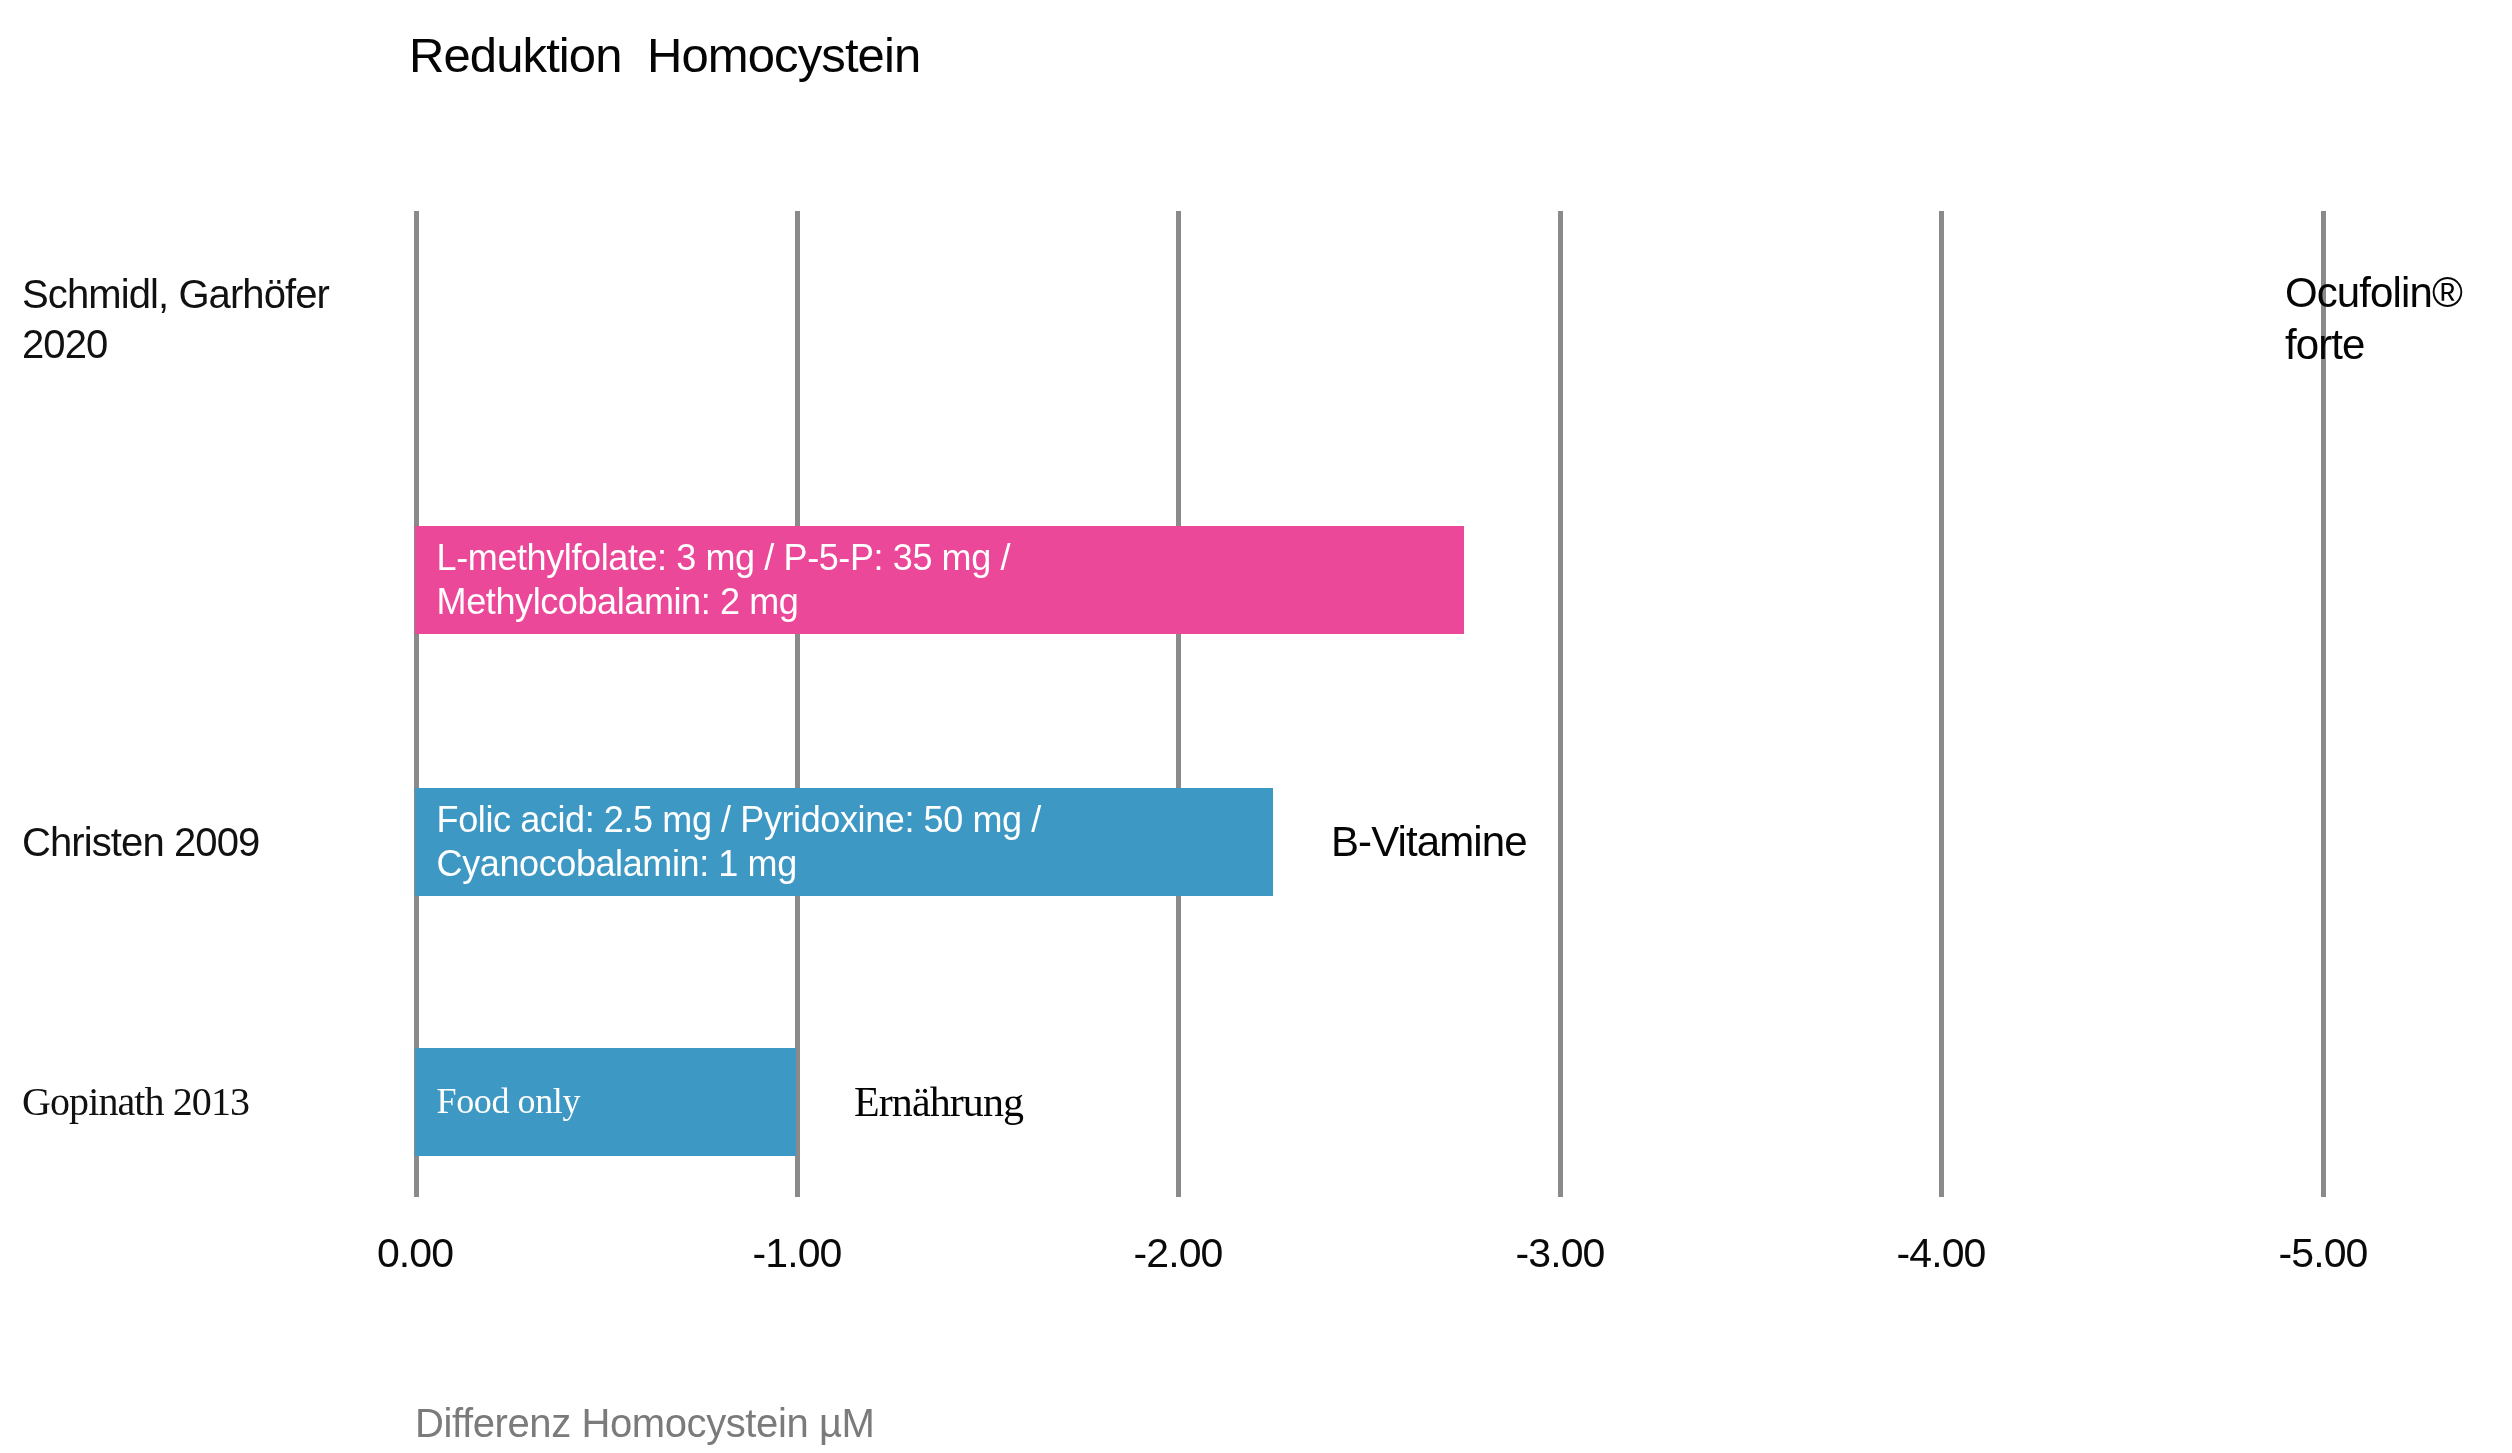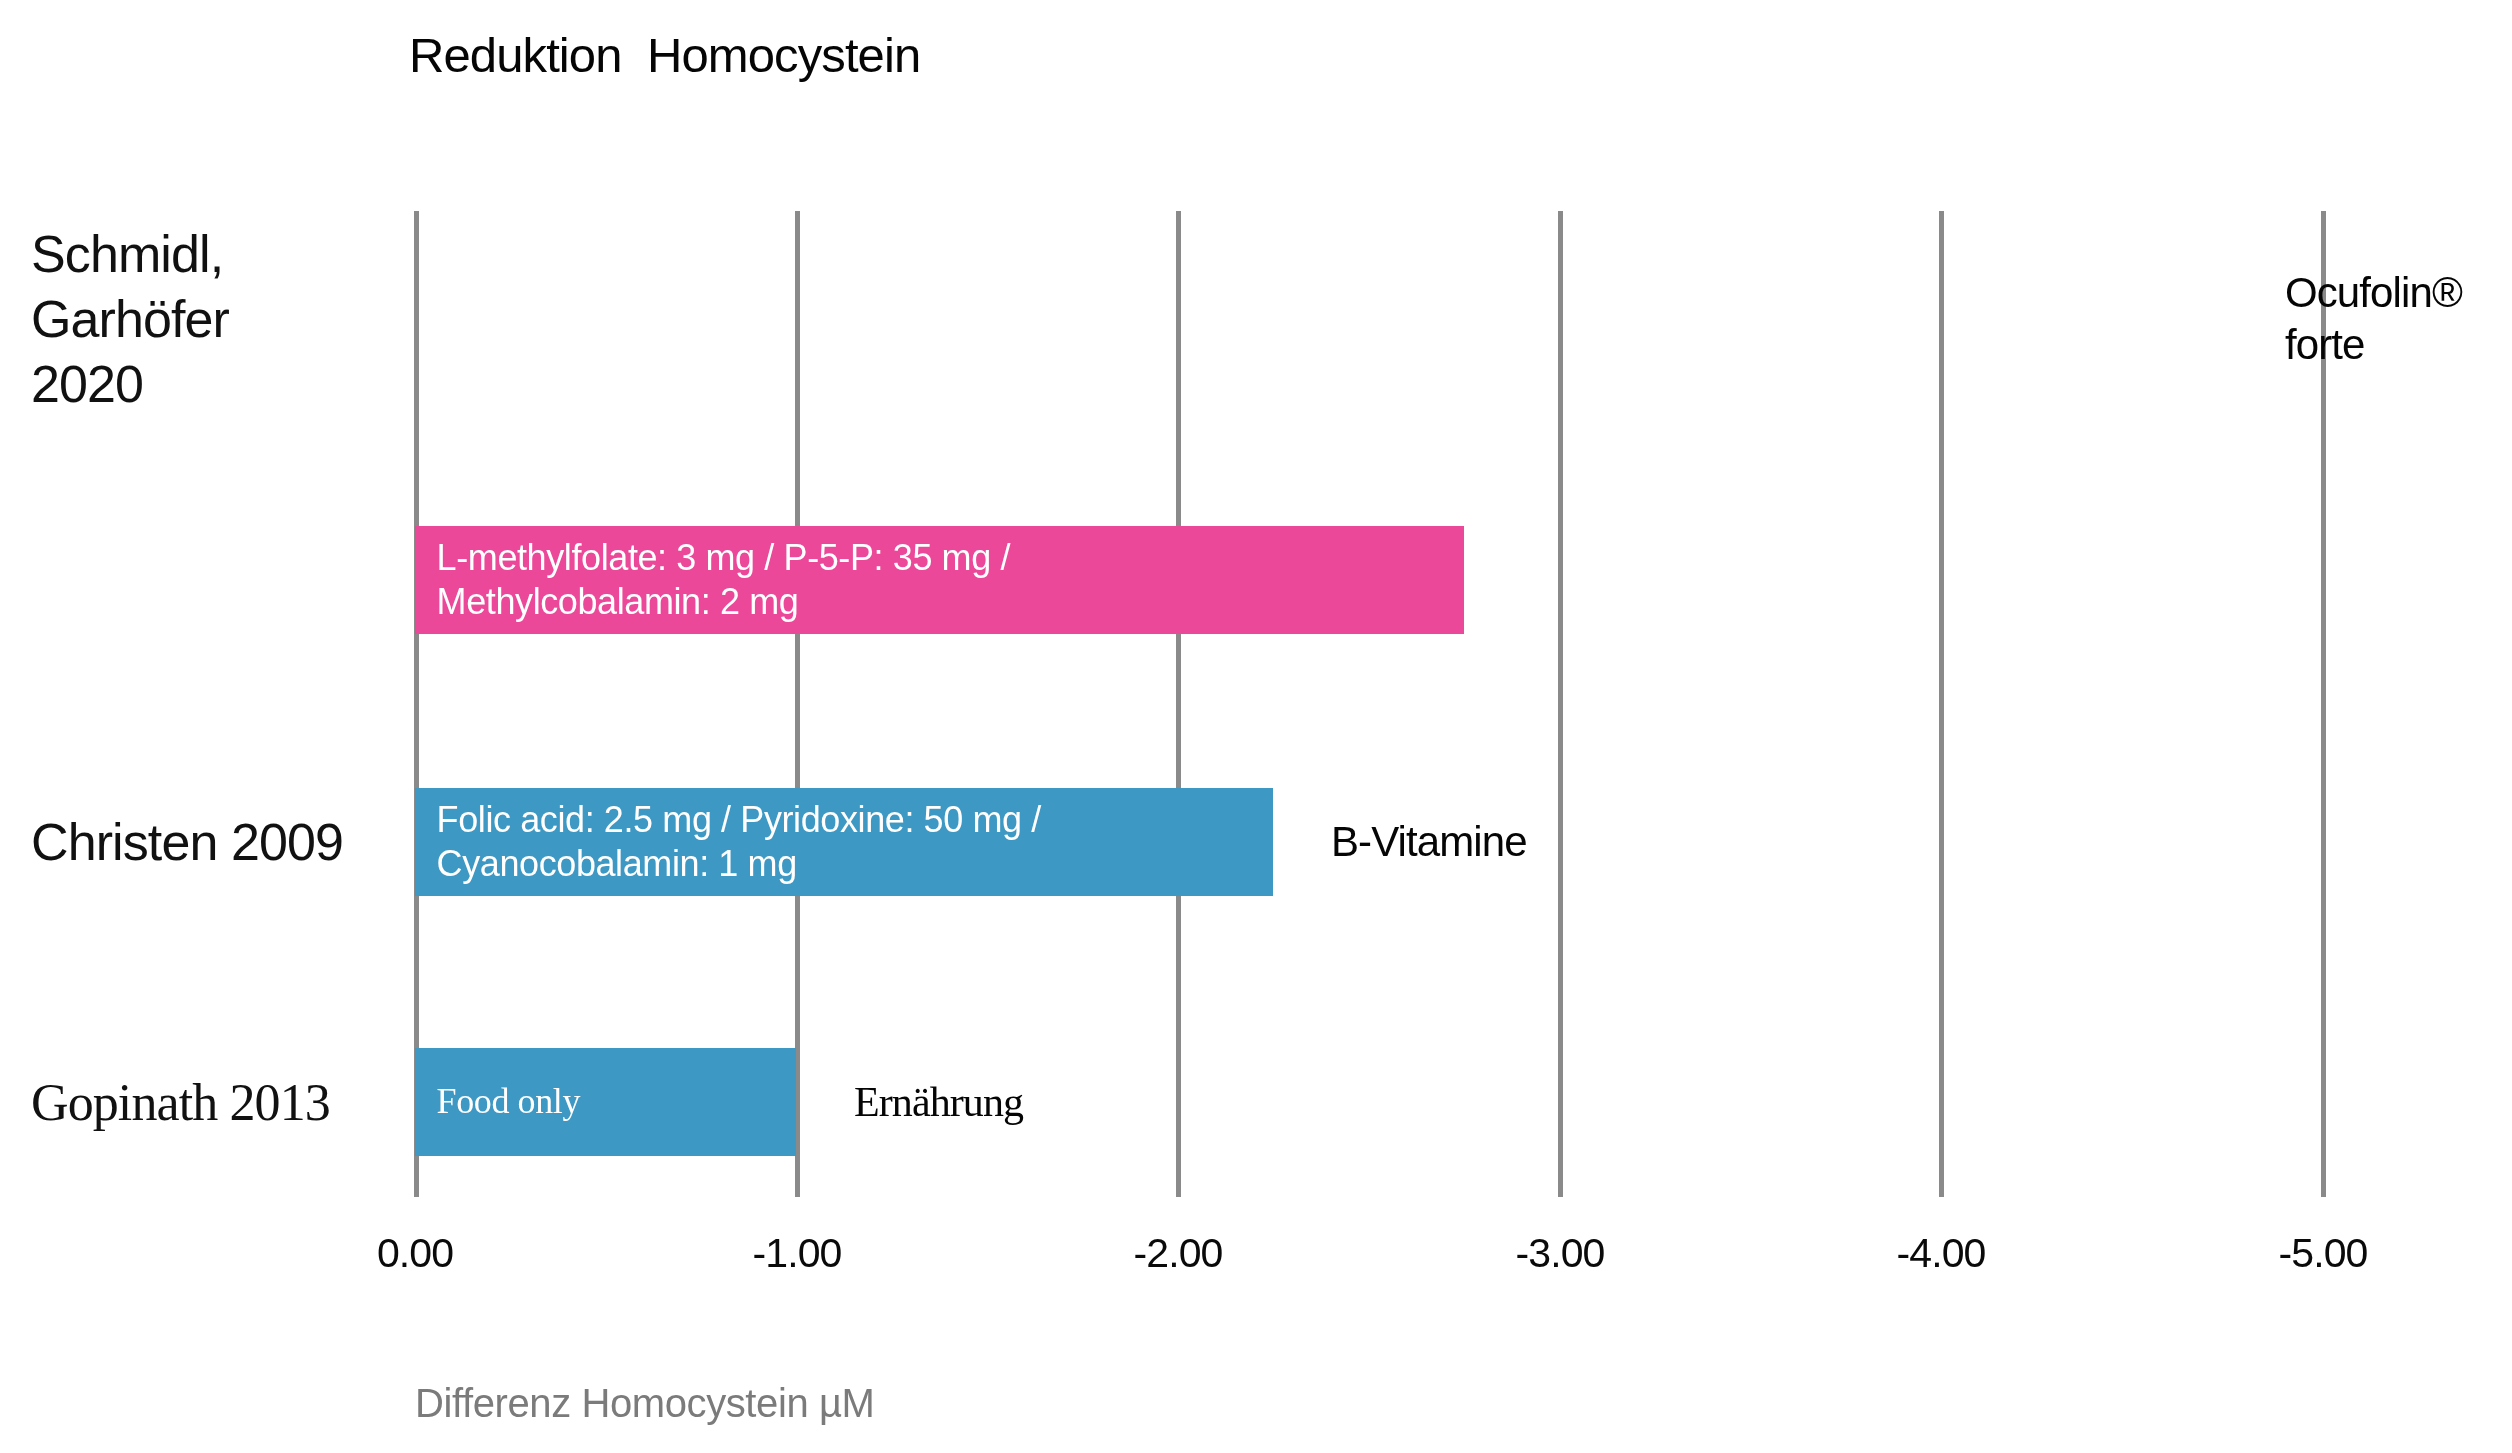--- a/index.html
+++ b/index.html
@@ -35,26 +35,26 @@
   }
   .bar-row {
     position: absolute;
     left: 0;
     width: 2512px;
     height: 108px;
     z-index: 2;
   }
   .cat-label {
     position: absolute;
-    left: 31px;
+    left: 22px;
     width: 369px;
     height: 100%;
     display: flex;
     align-items: center;
-    font-size: 52px;
+    font-size: 40px;
     line-height: 1.25;
     color: #111111;
     letter-spacing: -0.9px;
     white-space: pre-line;
   }
   .bar {
     position: absolute;
     left: 415px;
     top: 0;
     height: 100%;
@@ -148,16 +148,16 @@
     <div class="annotation" style="left: 854px;">Ernährung</div>
   </div>
 
   <div class="x-tick" style="left: 325px; color: rgb(10, 10, 10);">0.00</div>
   <div class="x-tick" style="left: 707px; color: rgb(10, 10, 10);">-1.00</div>
   <div class="x-tick" style="left: 1088px; color: rgb(10, 10, 10);">-2.00</div>
   <div class="x-tick" style="left: 1470px; color: rgb(10, 10, 10);">-3.00</div>
   <div class="x-tick" style="left: 1851px; color: rgb(10, 10, 10);">-4.00</div>
   <div class="x-tick" style="left: 2233px; color: rgb(10, 10, 10);">-5.00</div>
 
-  <div class="axis-title" style="color: rgb(123, 123, 123);">Differenz Homocystein µM</div>
+  <div class="axis-title" style="color: rgb(123, 123, 123); margin-top: 20px;">Differenz Homocystein µM</div>
 
 </div>
 
 
 </body></html>

